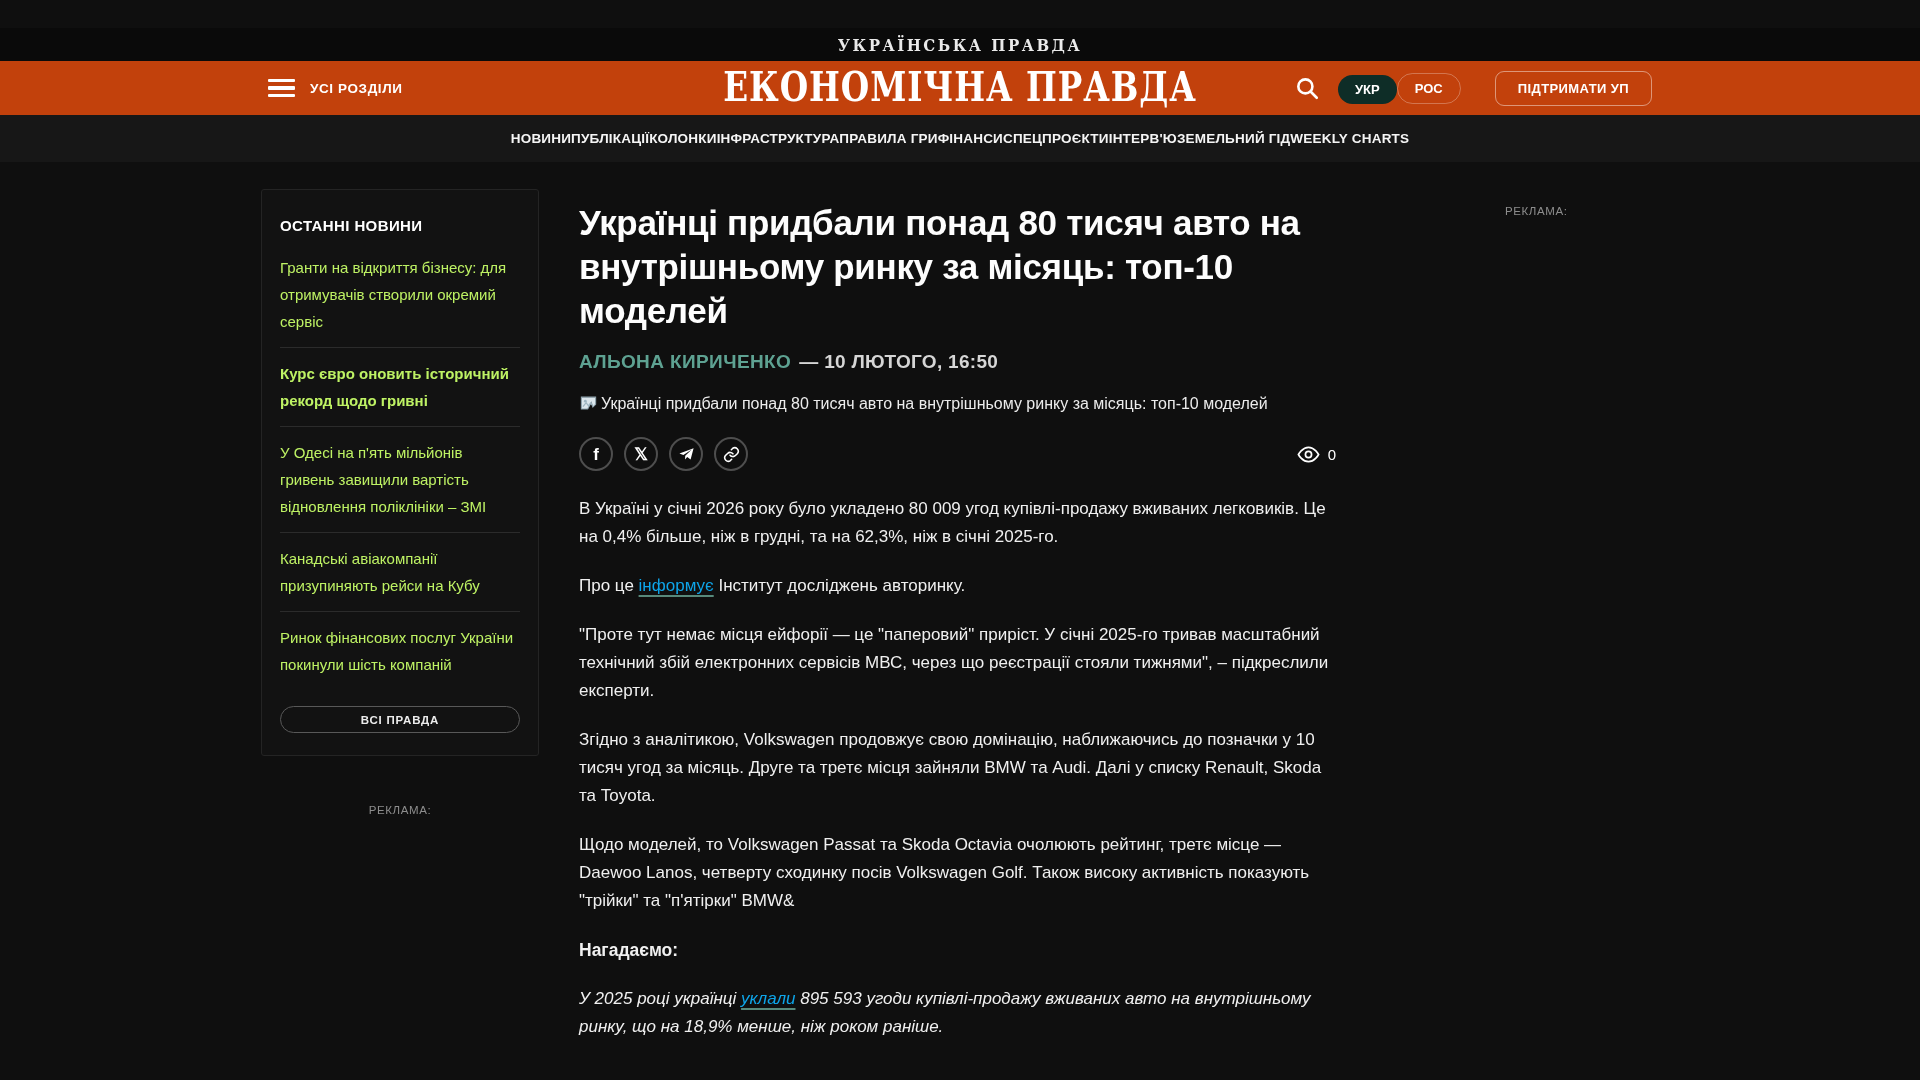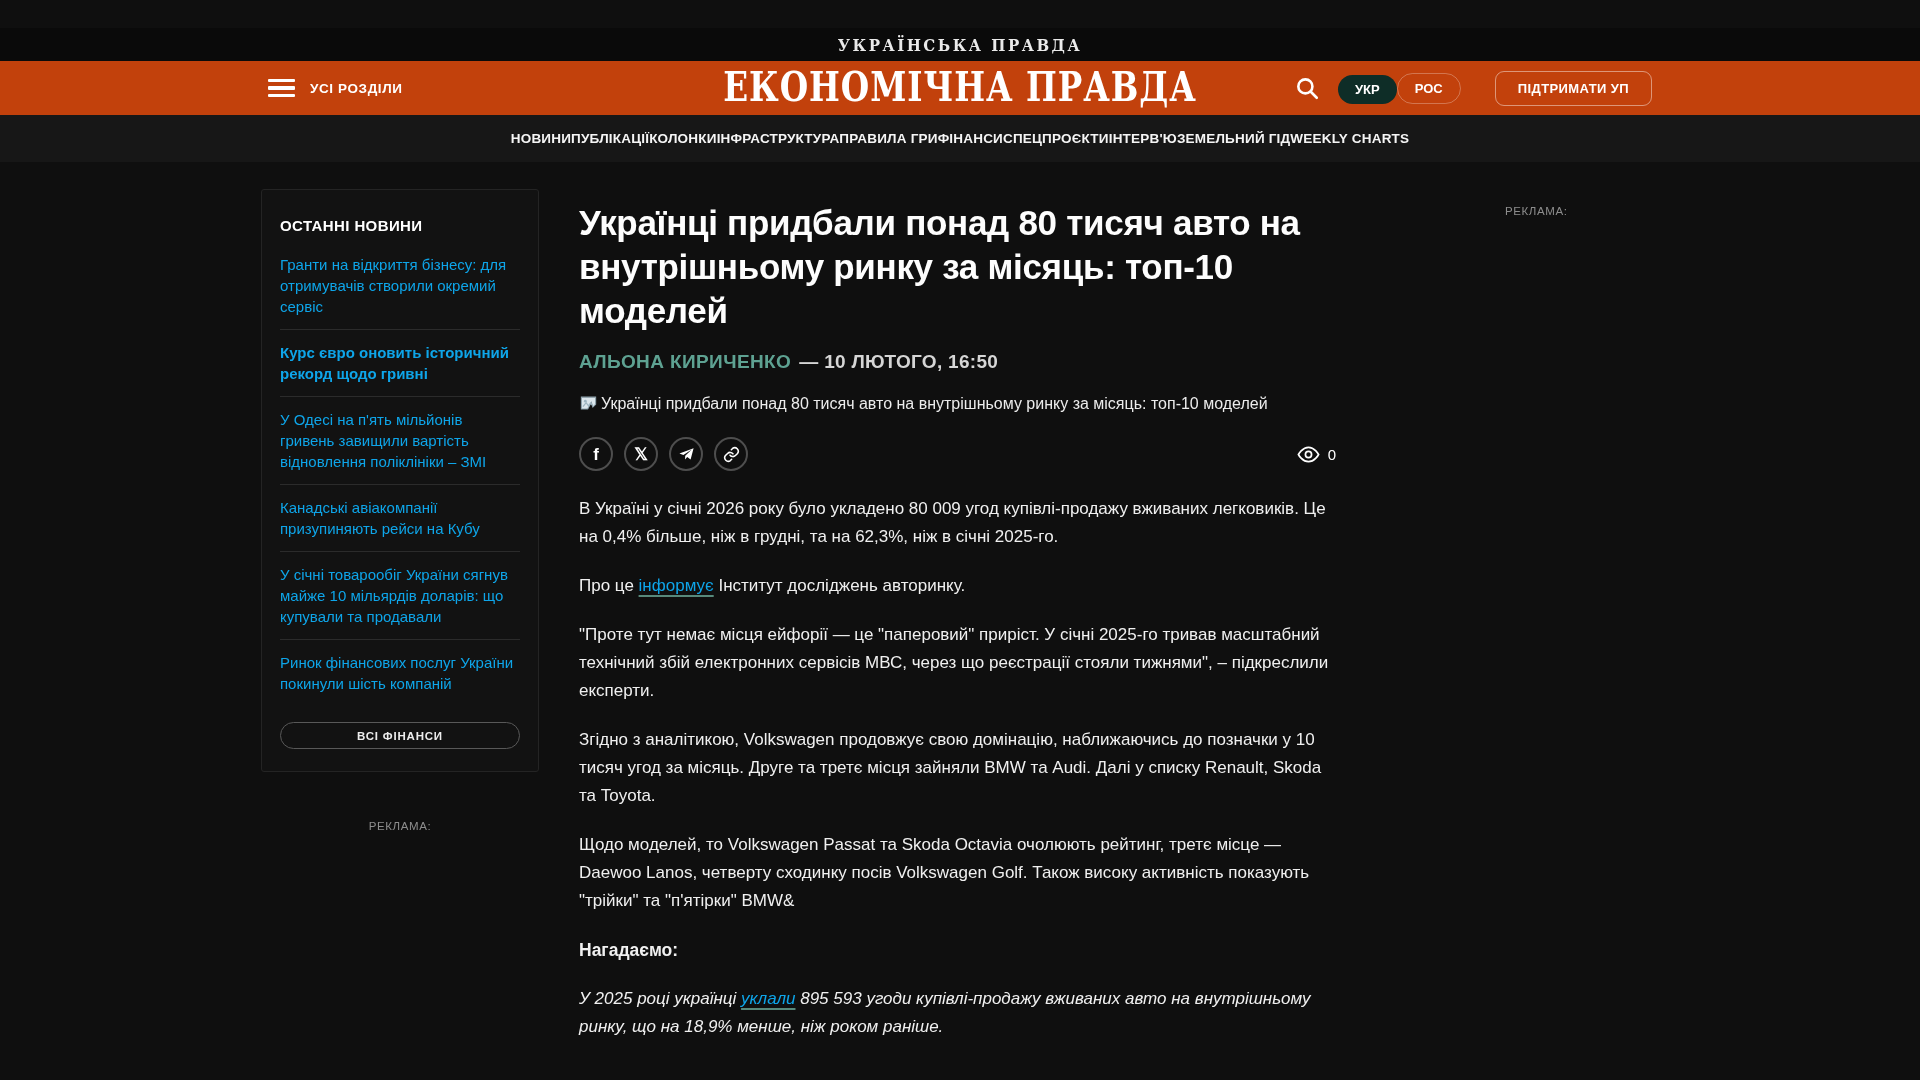--- a/index.html
+++ b/index.html
@@ -60,21 +60,21 @@
   .layout { display:flex; align-items:flex-start; padding:27px 0 0 261px; }
 
   
   .sidebar-col { width:278px; flex:none; }
   .sidebar-panel {
     background:#121212; border:1px solid #242424; border-radius:3px;
     padding:27px 18px 22px;
   }
   .sidebar-title { font-size:15px; font-weight:bold; letter-spacing:0.4px; color:#fff; margin:0 0 8px; }
   .sidebar-item {
-    padding:12px 0; font-size:15px; line-height:21px; color:#0ea5e9; cursor:pointer;
+    padding:12px 0; font-size:15px; line-height:27px; color:#bef264; cursor:pointer;
   }
   .sidebar-item + .sidebar-item { border-top:1px solid #2b2b2b; }
   .sidebar-item.bold { font-weight:bold; }
   .all-news-btn {
     margin-top:16px; width:100%; height:27px; cursor:pointer;
     border:1px solid #585858; border-radius:15px; background:transparent;
     color:#ececec; font-size:11.5px; font-weight:bold; letter-spacing:0.8px;
     font-family:"Liberation Sans", sans-serif;
   }
   .sidebar-ad { text-align:center; color:#8d8d8d; font-size:11.5px; letter-spacing:0.6px; margin-top:48px; }
@@ -160,24 +160,23 @@
 <div class="layout">
 
   <aside class="sidebar-col">
     <div class="sidebar-panel">
       <h3 class="sidebar-title">ОСТАННІ НОВИНИ</h3>
       <div>
           <div class="sidebar-item">Гранти на відкриття бізнесу: для отримувачів створили окремий сервіс</div>
           <div class="sidebar-item bold">Курс євро оновить історичний рекорд щодо гривні</div>
           <div class="sidebar-item">У Одесі на п'ять мільйонів гривень завищили вартість відновлення поліклініки – ЗМІ</div>
           <div class="sidebar-item">Канадські авіакомпанії призупиняють рейси на Кубу</div>
-          <div class="sidebar-item">У січні товарообіг України сягнув майже 10 мільярдів доларів: що купували та продавали</div>
           <div class="sidebar-item">Ринок фінансових послуг України покинули шість компаній</div>
         </div>
-      <button class="all-news-btn">ВСІ ФІНАНСИ</button>
+      <button class="all-news-btn">ВСІ ПРАВДА</button>
     </div>
     <div class="sidebar-ad">РЕКЛАМА:</div>
   </aside>
 
   <main class="main-col">
     <h1 class="article-title">Українці придбали понад 80 тисяч авто на внутрішньому ринку за місяць: топ-10 моделей</h1>
 
     <div class="byline">
       <span class="byline-author">АЛЬОНА КИРИЧЕНКО</span>
       <span class="byline-date">— 10 ЛЮТОГО, 16:50</span>

